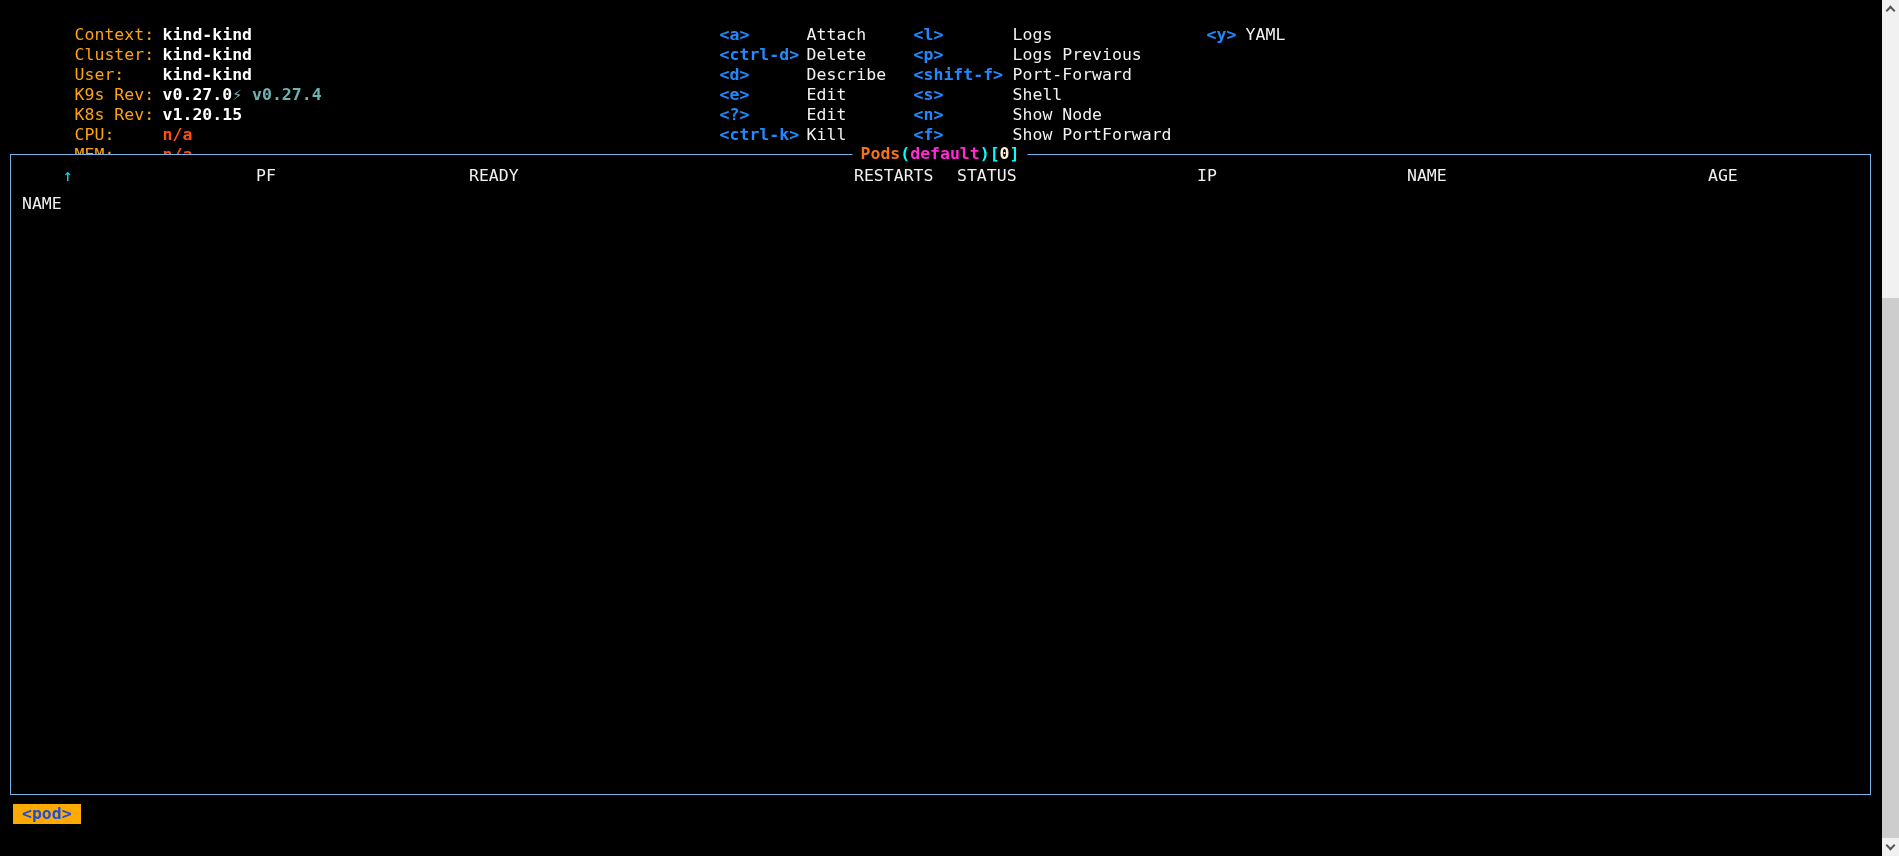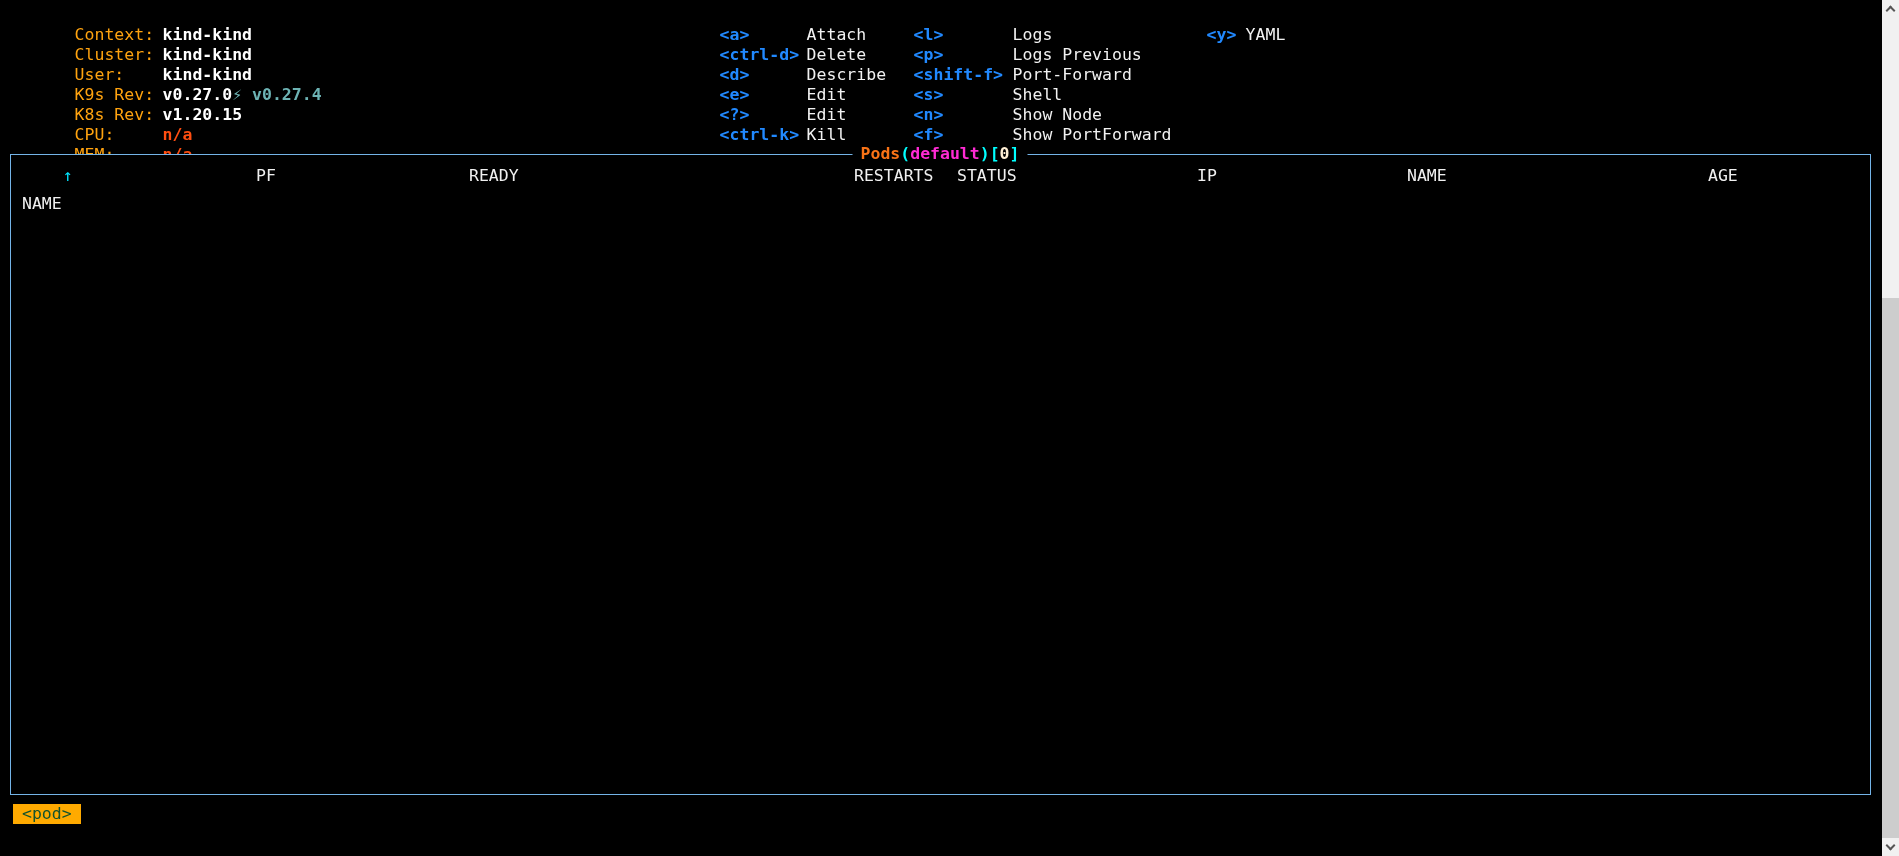--- a/index.html
+++ b/index.html
@@ -44,21 +44,21 @@
   .sort-arrow   { left:63px; color:#00e5ff; }
   .col-pf       { left:256px; }
   .col-ready    { left:469px; }
   .col-restarts { left:854px; }
   .col-status   { left:957px; }
   .col-ip       { left:1197px; }
   .col-node     { left:1407px; }
   .col-age      { left:1708px; }
   
   .crumb { position:absolute; left:13px; top:804px; height:20px; background:#ffaa00;
-           color:#14532d; font-weight:normal; padding:0 9px; white-space:pre; }
+           color:#1d4ed8; font-weight:bold; padding:0 9px; white-space:pre; }
   
   .scrollbar { position:absolute; right:0; top:0; width:17px; height:856px; background:#f1f1f1; }
   .sb-btn { position:absolute; left:0; width:17px; height:17px; background:#f1f1f1; }
   .sb-up { top:0; } .sb-down { bottom:0; }
   .sb-thumb { position:absolute; left:0; top:298px; width:17px; height:540px; background:#cdcdcd; }
   .chev { position:absolute; left:5px; width:7px; height:7px; border:0 solid #565656; }
   .chev-up   { top:7px; border-top-width:2px; border-left-width:2px; transform:rotate(45deg); }
   .chev-down { top:3px; border-bottom-width:2px; border-right-width:2px; transform:rotate(45deg); }
 </style>
 </head>

